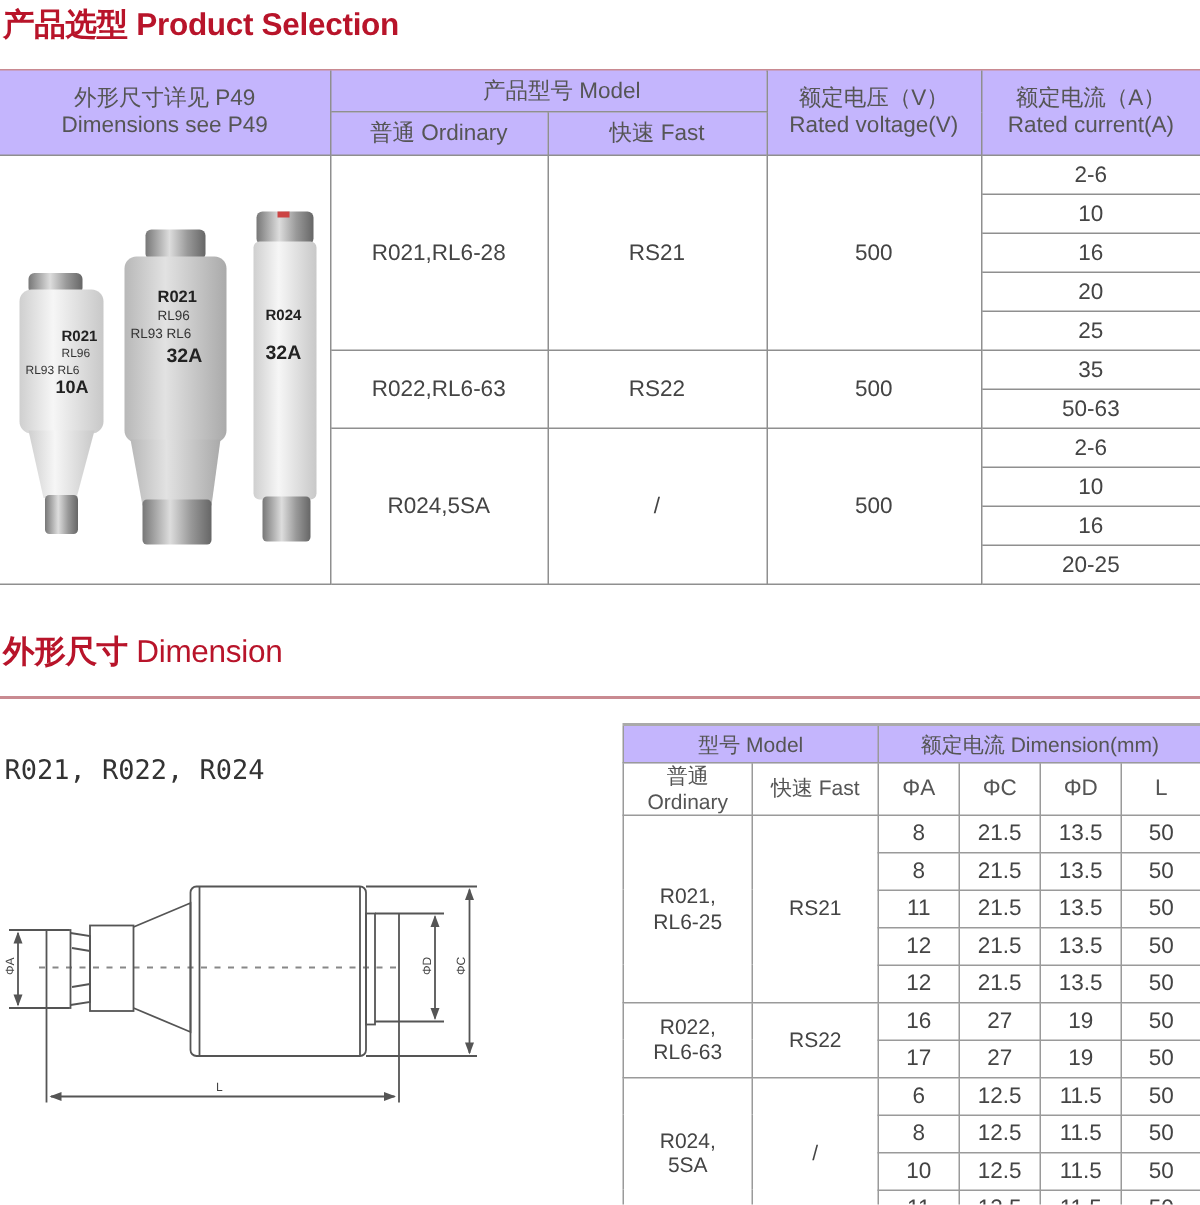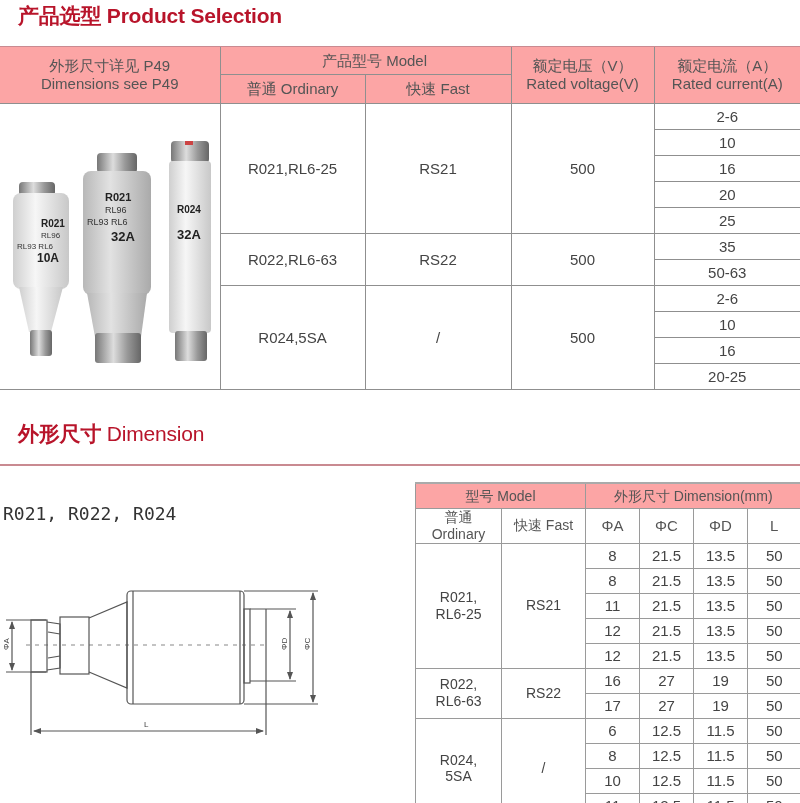--- a/index.html
+++ b/index.html
@@ -1,28 +1,28 @@
 <!DOCTYPE html>
 <html><head>
 <meta charset="utf-8">
 <style>
   html, body { margin:0; padding:0; background:#ffffff; }
   body { width:800px; height:803px; position:relative; overflow:hidden;
          font-family:"Liberation Sans", "DejaVu Sans", sans-serif; color:#3a3a3a; }
-  .sec-title { position:absolute; left:2px; font-size:21px; color:#b8142a; letter-spacing:-0.2px;margin-left:16px; }
+  .sec-title { position:absolute; left:2px; font-size:21px; color:#b8142a; letter-spacing:-0.2px; }
   .sec-title b { font-weight:bold; }
   .sec-title span.en { font-weight:normal; }
   .sec-title.t1 span.en { font-weight:bold; }
   .redline { position:absolute; left:0; width:800px; height:2px; background:#c98a91; }
 
   
   table.t { border-collapse:collapse; position:absolute; table-layout:fixed; }
   table.t td { border:1px solid #8f8f8f; text-align:center; vertical-align:middle; padding:0;
                font-size:15px; color:#444; line-height:1.2; }
-  table.t td.hd { background:#fca5a5; color:#555; }
+  table.t td.hd { background:#c4b5fd; color:#555; }
   #t1 { left:0; top:47px; width:800px; }
   #t1 td { border-left:1px solid #8f8f8f; }
   #t1 tr:first-child td { border-top:none; }
   #t1 td:first-child { border-left:none; }
   #t1 td:last-child { border-right:none; }
   #t1 td.img-cell { border-bottom:1px solid #8f8f8f; background:#fff; }
   #t1 td.cur { height:25px; font-size:15px; }
 
   
   .fuses { position:relative; width:210px; height:240px; margin:0 auto; }
@@ -127,21 +127,21 @@
             <rect x="166" y="14" width="38" height="22" rx="4" fill="url(#metal)"></rect>
             <rect x="180" y="14" width="8" height="4" fill="#c44"></rect>
             <rect x="164" y="34" width="42" height="172" rx="4" fill="url(#cer)"></rect>
             <rect x="170" y="204" width="32" height="30" rx="3" fill="url(#metal)"></rect>
             <text x="172" y="86" font-size="10" fill="#222" font-family="Liberation Sans, sans-serif" font-weight="bold">R024</text>
             <text x="172" y="112" font-size="13" fill="#222" font-family="Liberation Sans, sans-serif" font-weight="bold">32A</text>
           </g>
         </svg>
       </div>
     </td>
-    <td rowspan="5">R021,RL6-25</td>
+    <td rowspan="5">R021,RL6-28</td>
     <td rowspan="5">RS21</td>
     <td rowspan="5">500</td>
     <td class="cur">2-6</td>
   </tr>
   <tr>
         <td class="cur">10</td>
       </tr>
   <tr>
         <td class="cur">16</td>
       </tr>
@@ -245,21 +245,21 @@
     <col style="width:86px">
       <col style="width:84px">
       <col style="width:54px">
       <col style="width:54px">
       <col style="width:54px">
       <col style="width:53px">
   </colgroup>
   <tbody>
       <tr>
     <td class="hd" colspan="2">型号 Model</td>
-    <td class="hd" colspan="4">外形尺寸 Dimension(mm)</td>
+    <td class="hd" colspan="4">额定电流 Dimension(mm)</td>
   </tr>
   <tr>
     <td class="hd" style="background:#fff;">普通 Ordinary</td>
     <td class="hd" style="background:#fff;">快速 Fast</td>
     <td class="hd num" style="background:#fff;">ΦA</td>
     <td class="hd num" style="background:#fff;">ΦC</td>
     <td class="hd num" style="background:#fff;">ΦD</td>
     <td class="hd num" style="background:#fff;">L</td>
   </tr>
 

